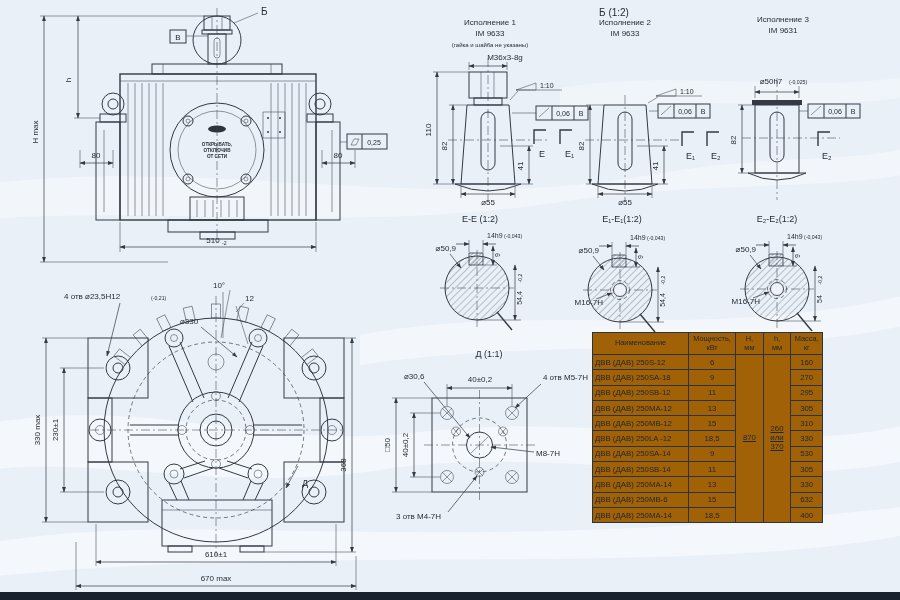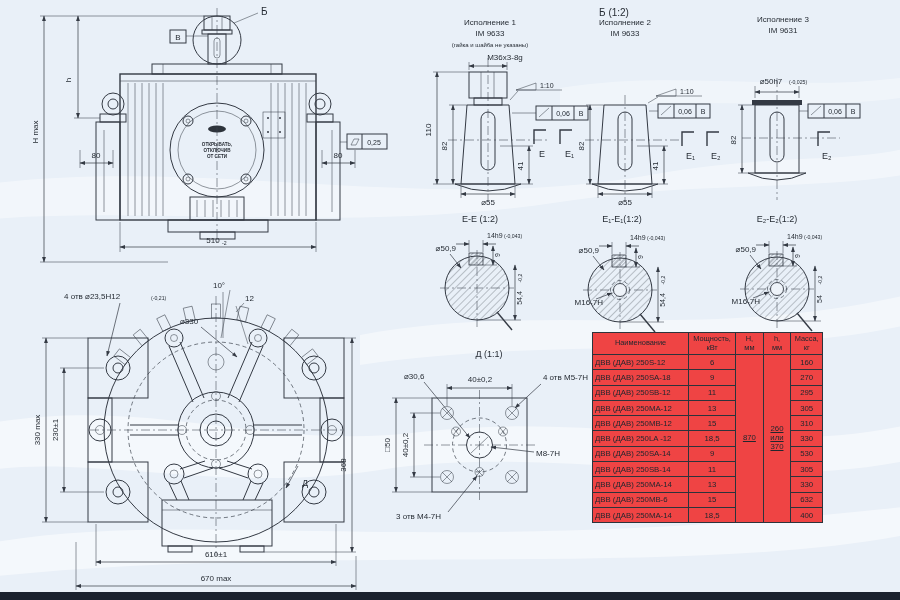--- a/index.html
+++ b/index.html
@@ -12,21 +12,21 @@
   .cl{stroke:#3c434d;stroke-width:.55;fill:none;stroke-dasharray:9 3 2 3;}
   .dsh{stroke:#3c434d;stroke-width:.7;fill:none;stroke-dasharray:4 3;}
   .dim{stroke:#343a44;stroke-width:.7;fill:none;marker-start:url(#ar);marker-end:url(#ar);}
   .dime{stroke:#343a44;stroke-width:.7;fill:none;marker-end:url(#ar);}
   .ext{stroke:#3c434d;stroke-width:.55;fill:none;}
   .t10{font-size:10px;} .t9{font-size:9px;} .t8{font-size:8px;} .t7{font-size:7px;}
   .t6{font-size:6px;} .t5{font-size:5.2px;} .t4{font-size:4.6px;font-weight:bold;}
   .mid{text-anchor:middle;} .end{text-anchor:end;}
   
   .table-wrap{position:absolute;left:592px;top:332px;width:231px;}
-  table.spec{border-collapse:collapse;width:231px;table-layout:fixed;background:#ef4444;}
+  table.spec{border-collapse:collapse;width:231px;table-layout:fixed;background:#a16207;}
   table.spec th,table.spec td{border:1px solid #2d333b;color:#22272e;overflow:hidden;}
   table.spec th{font-size:7.4px;font-weight:normal;white-space:pre-line;line-height:1.1;height:21px;padding:0 1px;text-align:center;}
   table.spec td{font-size:7.8px;height:14.3px;padding:0 2px;white-space:nowrap;}
   td.nm{text-align:left;} td.ct{text-align:center;padding:0;}
   td.mrg{vertical-align:middle;font-size:7.8px;line-height:1.15;text-decoration:underline;}
   .c-name{width:94px;} .c-pow{width:46px;} .c-H{width:27px;} .c-h{width:27px;} .c-m{width:31px;}
 </style>
 </head>
 <body>
 <div id="stage">

